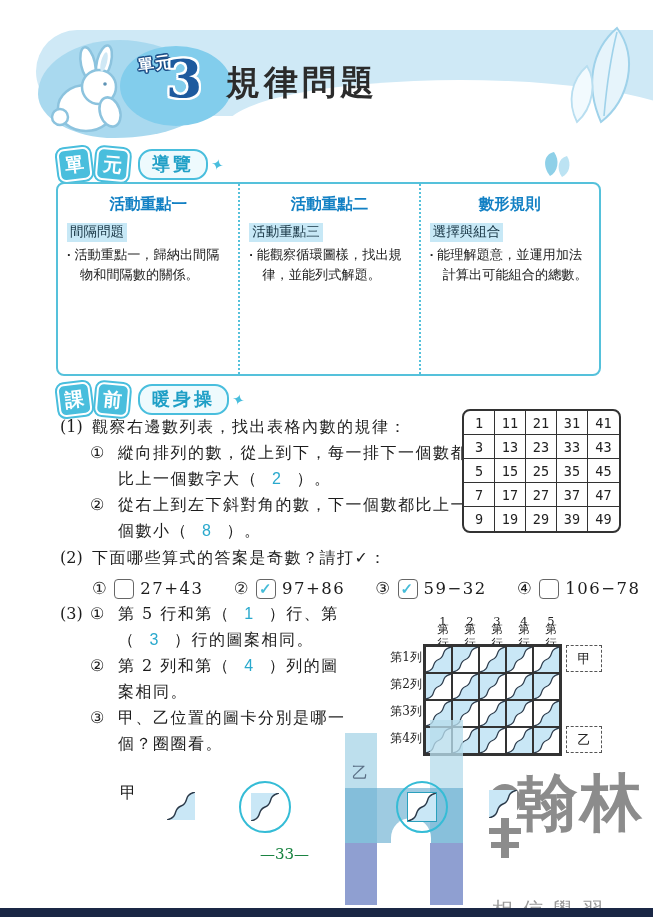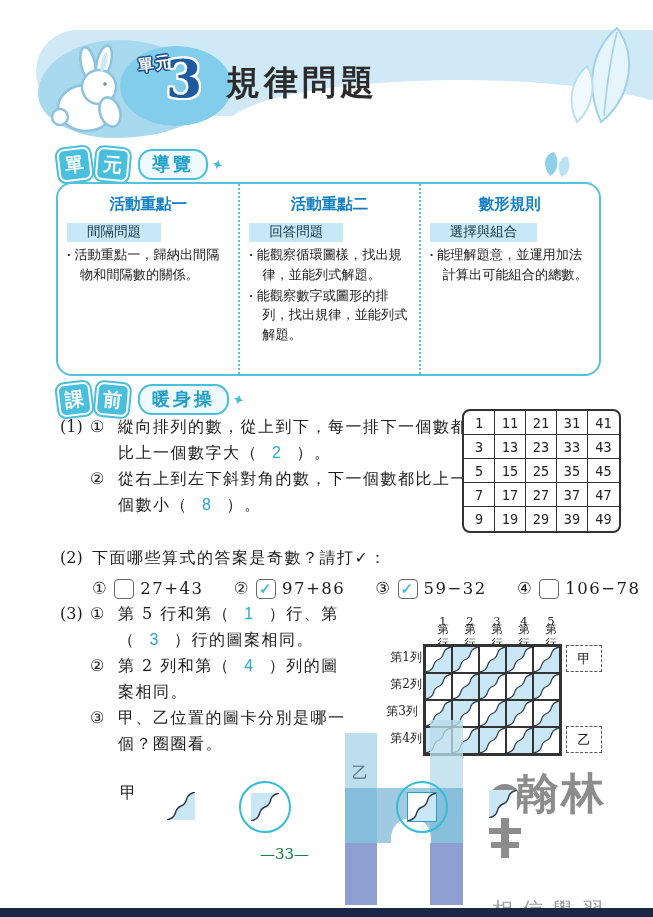--- a/index.html
+++ b/index.html
@@ -26,26 +26,26 @@
   .btile{width:29px;height:29px;border-radius:7px;background:#49bedd;border:2px solid #fff;
          box-shadow:0 0 0 2px #49bedd;color:#fff;font-weight:bold;font-size:19px;
          display:flex;align-items:center;justify-content:center;margin-right:5px;}
   .btile.r1{transform:rotate(-7deg);}
   .btile.r2{transform:rotate(5deg);}
   .bpill{margin-left:4px;border:2px solid #49bedd;background:#eefafd;border-radius:14px;
          padding:1px 12px 2px;color:#1f9fc6;font-weight:bold;font-size:18px;letter-spacing:3px;}
   .bstar{color:#49bedd;font-size:15px;margin-left:3px;transform:rotate(15deg);}
 
   
-  #ovbox{left:56px;top:182px;width:541px;height:190px;border:2.5px solid #55c1db;border-radius:16px;
+  #ovbox{left:56px;top:182px;width:541px;height:190px;border:2.5px solid #55c1db;border-radius:8px;
          display:grid;grid-template-columns:1fr 1fr 1fr;background:#fff;}
   .ocol{padding:6px 9px 4px;}
   .ocol + .ocol{border-left:2px dotted #55c1db;}
   .ohead{text-align:center;color:#1280c4;font-weight:bold;font-size:15.5px;padding:4px 0 7px;}
-  .otag{display:inline-block;background:#c7e8f6;padding:0 20px 1px;font-size:13.5px;color:#13303f;margin-bottom:3px;}
+  .otag{display:inline-block;background:#c7e8f6;padding:0 3px 1px;font-size:13.5px;color:#13303f;margin-bottom:3px;}
   .obul{font-size:13.2px;line-height:1.5;color:#222;padding-left:13px;text-indent:-13px;margin-bottom:1px;}
   .obul::before{content:"·";font-weight:bold;padding-right:3px;}
 
   
   .qtext{font-family:"DejaVu Serif","Liberation Serif",serif;font-size:16px;letter-spacing:1.5px;
          line-height:26px;color:#1c1c1c;}
   .qrow{padding-left:32px;position:relative;white-space:nowrap;}
   .qlabel{position:absolute;left:0;letter-spacing:0;}
   .qitems{padding-left:32px;}
   .qline{padding-left:26px;position:relative;white-space:nowrap;}
@@ -82,21 +82,21 @@
            display:flex;align-items:center;justify-content:center;font-size:13px;
            font-family:"DejaVu Serif",serif;background:rgba(255,255,255,.0);}
 
   
   .cardslot{width:28px;height:28px;background:#fff;}
   .circ{width:48px;height:48px;border:2.5px solid #35bcd6;border-radius:50%;
         display:flex;align-items:center;justify-content:center;z-index:5;}
 
   
   #wm{z-index:4;pointer-events:none;}
-  #brand{left:516px;top:772px;font-size:43px;font-weight:bold;color:var(--logo-grey);
+  #brand{left:516px;top:772px;font-size:62px;font-weight:bold;color:var(--logo-grey);
          letter-spacing:2px;z-index:1;line-height:1;}
   #slogan{left:492px;top:864px;font-size:21px;color:#9a9a9a;letter-spacing:9px;z-index:1;line-height:1;margin-top:35px;}
   #pagenum{left:260px;top:845px;font-size:15px;font-family:"DejaVu Serif",serif;color:#15803d;z-index:5;}
   #bottombar{left:0;top:908px;width:653px;height:9px;background:#1a2745;z-index:6;}
 </style>
 </head>
 <body>
 
 <div id="page">
 
@@ -141,41 +141,41 @@
   </svg>
 
   <div class="abs" id="ovbox">
     <div class="ocol">
       <div class="ohead">活動重點一</div>
       <span class="otag">間隔問題</span>
       <div class="obul">活動重點一，歸納出間隔物和間隔數的關係。</div>
     </div>
     <div class="ocol">
       <div class="ohead">活動重點二</div>
-      <span class="otag">回答問題</span>
+      <span class="otag">活動重點三</span>
       <div class="obul">能觀察循環圖樣，找出規律，並能列式解題。</div>
-      <div class="obul">能觀察數字或圖形的排列，找出規律，並能列式解題。</div>
     </div>
     <div class="ocol">
       <div class="ohead">數形規則</div>
       <span class="otag">選擇與組合</span>
       <div class="obul">能理解題意，並運用加法計算出可能組合的總數。</div>
     </div>
   </div>
 
   <div class="abs badge" style="left:58px;top:383px;">
     <span class="btile r1">課</span>
     <span class="btile r2">前</span>
     <span class="bpill">暖身操</span>
     <span class="bstar">✦</span>
   </div>
 
   <div class="abs qtext" style="left:60px;top:414px;">
     <div class="qrow">
       <span class="qlabel">(1)</span>
+      <span>觀察右邊數列表，找出表格內數的規律：</span>
     </div>
     <div class="qitems">
       <div class="qline">
         <span class="qnum">①</span>
         <span>縱向排列的數，從上到下，每一排下一個數都</span>
       </div>
       <div class="qline">
         <span>比上一個數字大（</span><span class="ans">2</span><span>）。</span>
       </div>
       <div class="qline">
@@ -279,21 +279,21 @@
     <div id="pcolheads">
         <div class="pch">第1行</div>
         <div class="pch">第2行</div>
         <div class="pch">第3行</div>
         <div class="pch">第4行</div>
         <div class="pch">第5行</div>
       </div>
     <div id="prlabels">
         <div class="prl" style="top: 46px;">第1列</div>
         <div class="prl" style="top: 73px;">第2列</div>
-        <div class="prl" style="top: 100px; text-align: center;">第3列</div>
+        <div class="prl" style="top: 100px;">第3列</div>
         <div class="prl" style="top: 127px;">第4列</div>
       </div>
     <div id="pgrid">
         <div class="pcell">
           <svg viewBox="0 0 100 100" preserveAspectRatio="none">
             <path d="M0,100 C45,88 18,62 50,50 C82,38 55,12 100,0 L100,100 L0,100 Z" fill="#c9e7f6"></path>
             <path d="M0,100 C45,88 18,62 50,50 C82,38 55,12 100,0" fill="none" stroke="#2b3a4a" stroke-width="5"></path>
           </svg>
         </div>
         <div class="pcell">

